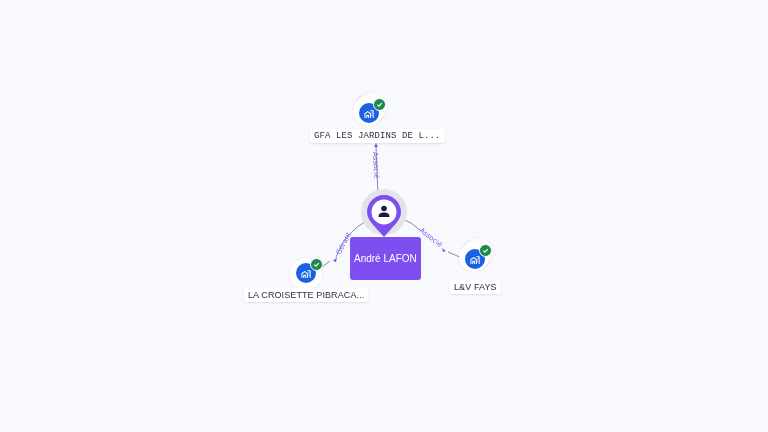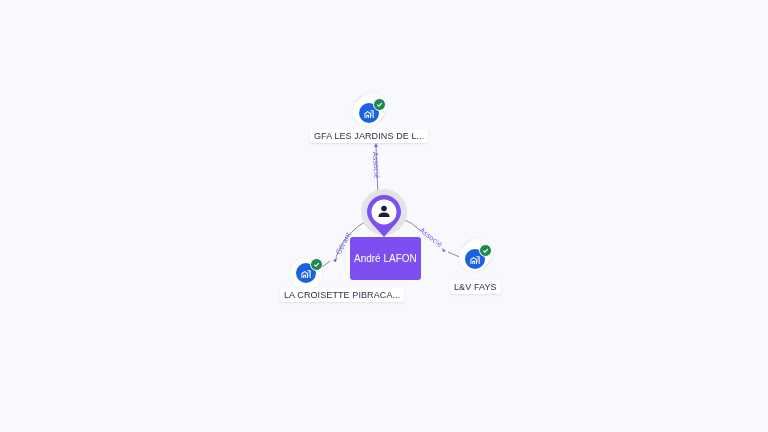--- a/index.html
+++ b/index.html
@@ -83,38 +83,38 @@
           <path d="M1 11 V6 L4 4 L7 6 V11 M7 3 H10 V11 M8.5 5 V6 M8.5 7.5 V8.5 M3 11 V8 H5 V11" stroke="#ffffff" stroke-width="1.1" fill="none"></path>
         </svg>
     </div>
     <div class="check-badge" style="left:20px; top:6px;">
       <svg width="7" height="7" viewBox="0 0 8 8">
           <path d="M1.5 4.2 L3.3 6 L6.6 2.3" stroke="#ffffff" stroke-width="1.3" fill="none"></path>
         </svg>
     </div>
   </div>
 </div>
-<div class="node-label" style="left:310px; top:129px;">GFA LES JARDINS DE L...</div>
+<div class="node-label" style="left:310px; top:129px;font-family:Liberation Mono, monospace;">GFA LES JARDINS DE L...</div>
 
 <div class="node" style="left:290px; top:258px;">
   <div class="company-stack">
     <div class="layer" style="left:0px; top:0px; width:32px; height:32px;"></div>
     <div class="company-disc" style="left:6px; top:5px;">
       <svg width="11" height="11" viewBox="0 0 12 12">
           <path d="M1 11 V6 L4 4 L7 6 V11 M7 3 H10 V11 M8.5 5 V6 M8.5 7.5 V8.5 M3 11 V8 H5 V11" stroke="#ffffff" stroke-width="1.1" fill="none"></path>
         </svg>
     </div>
     <div class="check-badge" style="left:20px; top:0px;">
       <svg width="7" height="7" viewBox="0 0 8 8">
           <path d="M1.5 4.2 L3.3 6 L6.6 2.3" stroke="#ffffff" stroke-width="1.3" fill="none"></path>
         </svg>
     </div>
   </div>
 </div>
-<div class="node-label" style="left:244px; top:288px;margin-left:36px;">LA CROISETTE PIBRACA...</div>
+<div class="node-label" style="left:244px; top:288px;">LA CROISETTE PIBRACA...</div>
 
 <div class="node" style="left:459px; top:238px;">
   <div class="company-stack">
     <div class="layer" style="left:4px; top:0px;"></div>
     <div class="layer" style="left:2px; top:2px;"></div>
     <div class="layer" style="left:0px; top:4px;"></div>
     <div class="company-disc" style="left:6px; top:11px;">
       <svg width="11" height="11" viewBox="0 0 12 12">
           <path d="M1 11 V6 L4 4 L7 6 V11 M7 3 H10 V11 M8.5 5 V6 M8.5 7.5 V8.5 M3 11 V8 H5 V11" stroke="#ffffff" stroke-width="1.1" fill="none"></path>
         </svg>

